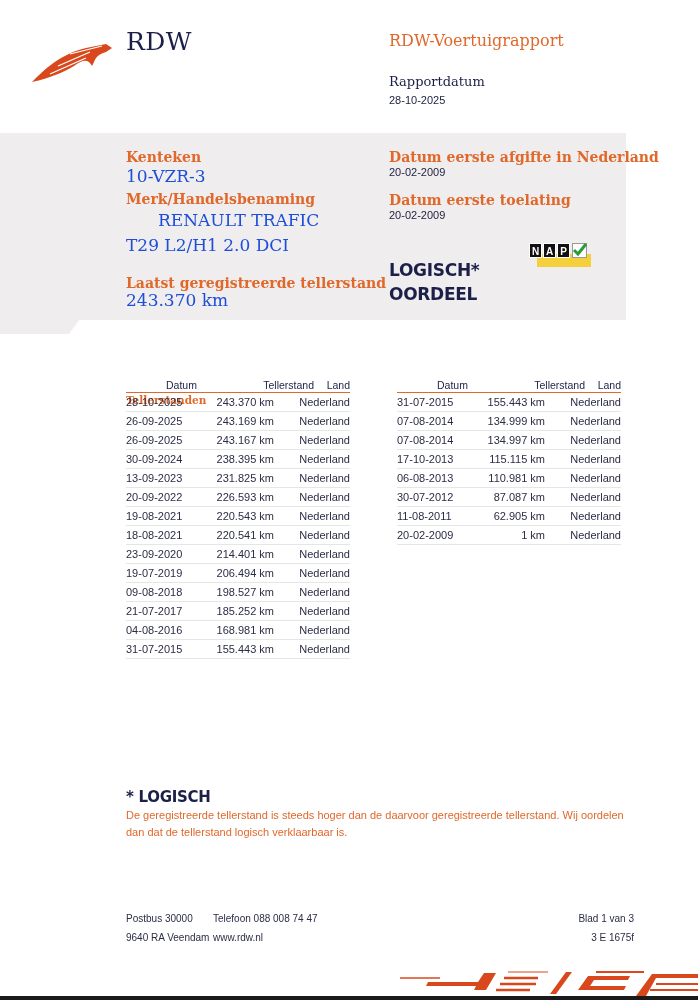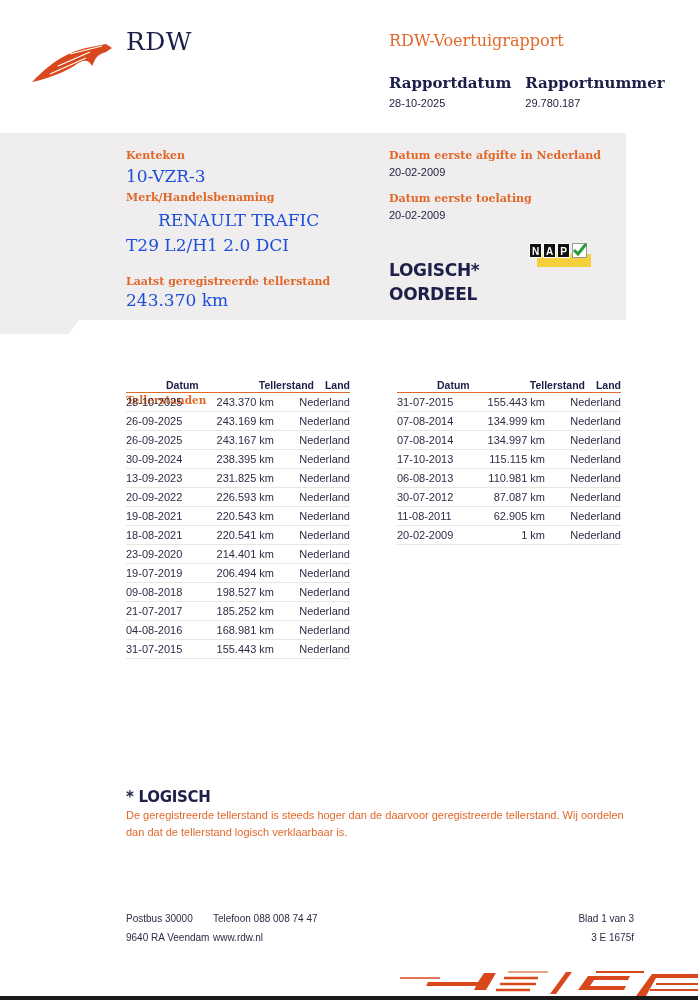--- a/index.html
+++ b/index.html
@@ -4,42 +4,42 @@
 <style>
   * { box-sizing: border-box; margin: 0; padding: 0; }
   html, body { width: 698px; height: 1000px; background: #ffffff; overflow: hidden; }
   body { position: relative; font-family: "Liberation Sans", sans-serif; color: #1c1f3d; }
 
   .logo { position: absolute; left: 30px; top: 40px; width: 84px; height: 46px; }
   .brand { position: absolute; left: 126px; top: 27px; font-family: "DejaVu Serif", serif; font-size: 25px; color: #1c2048; letter-spacing: 0.5px; }
 
   .report-title { position: absolute; left: 389px; top: 31px; font-family: "DejaVu Serif", serif; font-size: 16px; color: #e0682b; }
   .meta { position: absolute; left: 389px; top: 74px; display: flex; gap: 14px; }
-  .meta .col .lbl { font-family: "DejaVu Serif", serif; font-weight: bold; font-size: 15px; color: #1c2048; }
+  .meta .col .lbl { font-family: "DejaVu Serif", serif; font-weight: normal; font-size: 13px; color: #1c2048; }
   .meta .col .val { font-size: 11px; color: #1c1f3d; margin-top: 5px; }
 
   .panel { position: absolute; left: 0; top: 133px; width: 626px; height: 187px; background: #f0edee; }
   .panel-tab { position: absolute; left: 0; top: 319px; width: 80px; height: 15px; background: #f0edee; clip-path: polygon(0 0, 100% 0, 86% 100%, 0 100%); }
 
-  .flabel { font-family: "DejaVu Serif", serif; font-weight: bold; font-size: 11px; color: #e0682b; white-space: nowrap; }
+  .flabel { font-family: "DejaVu Serif", serif; font-weight: bold; font-size: 14px; color: #e0682b; white-space: nowrap; }
   .fval-lg { font-family: "DejaVu Serif", serif; font-size: 17px; color: #1d4ed8; white-space: nowrap; }
   .fval-sm { font-size: 11px; color: #1c1f3d; white-space: nowrap; }
 
   .abs { position: absolute; }
 
   .oordeel { position: absolute; left: 389px; top: 258px; font-family: "DejaVu Sans", sans-serif; font-weight: bold; font-size: 17px; line-height: 24px; color: #1c2048; letter-spacing: -0.3px; }
   .nap { position: absolute; left: 529px; top: 243px; width: 62px; height: 24px; }
   .nap .yellow { position: absolute; left: 8px; top: 11px; width: 54px; height: 13px; background: #f4d13c; }
   .nap .box { position: absolute; top: 0; width: 13px; height: 15px; background: #111; color: #fff; font-size: 10px; font-weight: bold; text-align: center; line-height: 15px; border: 1px solid #fff; }
   .nap .check { position: absolute; left: 43px; top: 0; width: 15px; height: 15px; background: #fff; border: 1px solid #999; }
 
   .section-title { position: absolute; left: 126px; top: 362px; font-family: "DejaVu Serif", serif; font-weight: bold; font-size: 10.5px; color: #e0682b; margin-top: 32px; }
 
   .tbl { position: absolute; width: 224px; }
-  .tbl .head { display: flex; height: 14px; border-bottom: 1.5px solid #e0682b; font-weight: bold; font-size: 10.5px; color: #1c2048; padding-left: 40px; }
+  .tbl .head { display: flex; height: 14px; border-bottom: 1.5px solid #e0682b; font-weight: normal; font-size: 10.5px; color: #1c2048; padding-left: 40px; }
   .tbl .row { display: flex; height: 19px; align-items: center; border-bottom: 1px solid #e6e6e6; font-size: 11px; color: #2b2d45; }
   .tbl .c1 { width: 80px; }
   .tbl .c2 { width: 68px; text-align: right; }
   .tbl .c3 { flex: 1; text-align: right; }
   .tbl .head .c1, .tbl .head .c2, .tbl .head .c3 { align-self: flex-start; }
 
   .note-title { position: absolute; left: 126px; top: 788px; font-family: "DejaVu Sans", sans-serif; font-weight: bold; font-size: 15px; color: #1c2048; letter-spacing: -0.3px; }
   .note-text { position: absolute; left: 126px; top: 807px; width: 510px; font-size: 11px; line-height: 17px; color: #e0682b; }
 
   .footer { position: absolute; top: 913px; font-size: 10px; color: #2b2d45; }
@@ -57,24 +57,20 @@
   <path d="M20 34 L 56 18" stroke="#fff" stroke-width="1.2"></path>
   <path d="M40 14 L 72 6" stroke="#fff" stroke-width="1.2"></path>
 </svg>
 <div class="brand">RDW</div>
 
 <div class="report-title">RDW-Voertuigrapport</div>
 <div class="meta">
   <div class="col">
     <div class="lbl">Rapportdatum</div>
     <div class="val">28-10-2025</div>
-  </div>
-  <div class="col">
-    <div class="lbl">Rapportnummer</div>
-    <div class="val">29.780.187</div>
   </div>
 </div>
 
 <div class="panel"></div>
 <div class="panel-tab"></div>
 
 <div class="abs flabel" style="left:126px; top:149px;">Kenteken</div>
 <div class="abs fval-lg" style="left:126px; top:166px;">10-VZR-3</div>
 <div class="abs flabel" style="left:126px; top:191px;">Merk/Handelsbenaming</div>
 <div class="abs fval-lg" style="left:126px; top:210px;margin-left:32px;">RENAULT TRAFIC</div>

